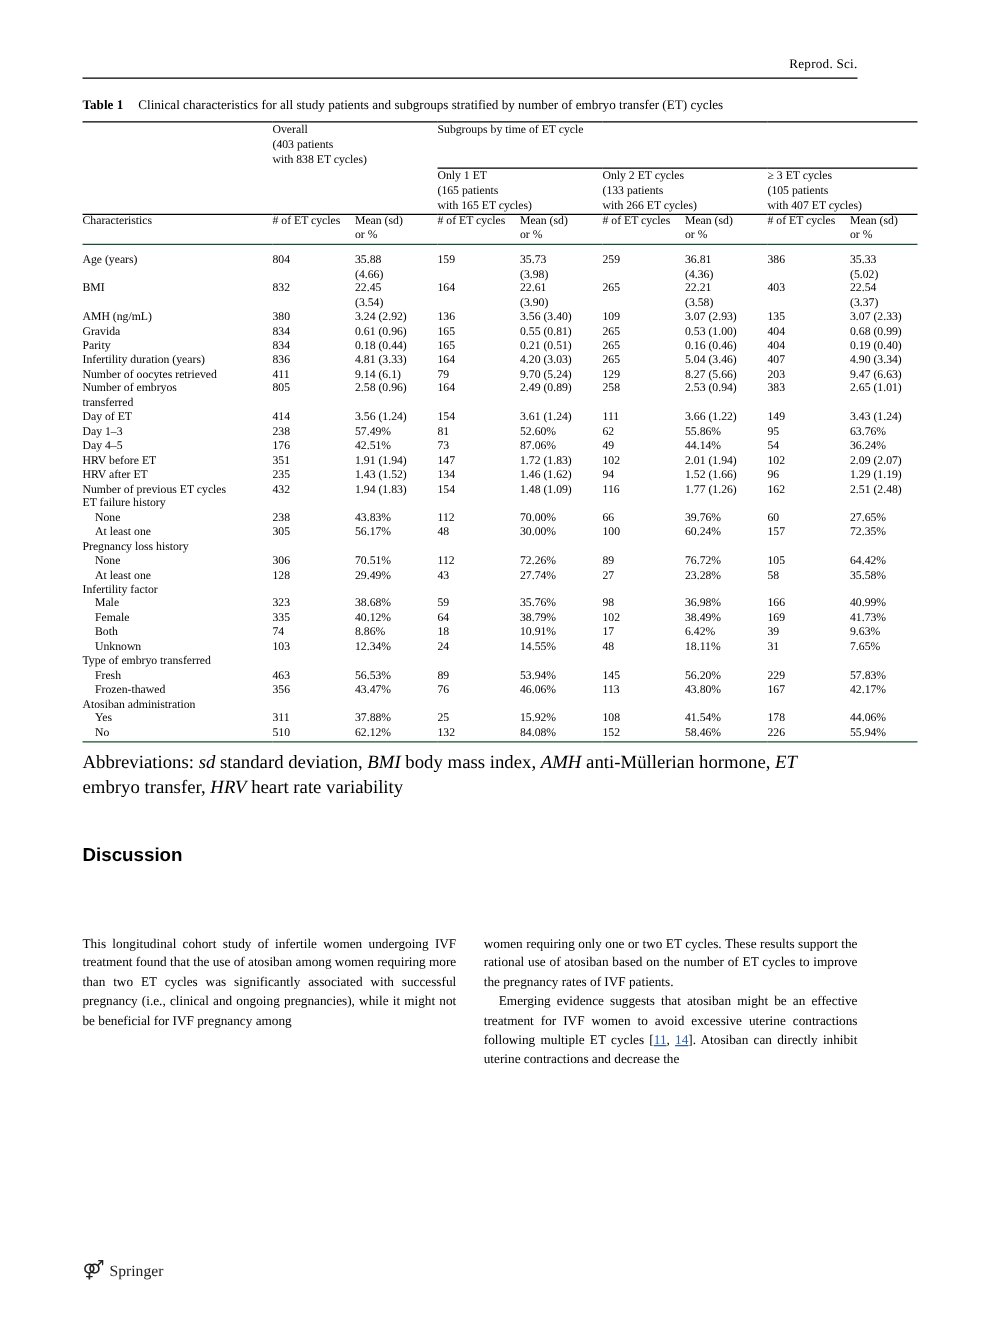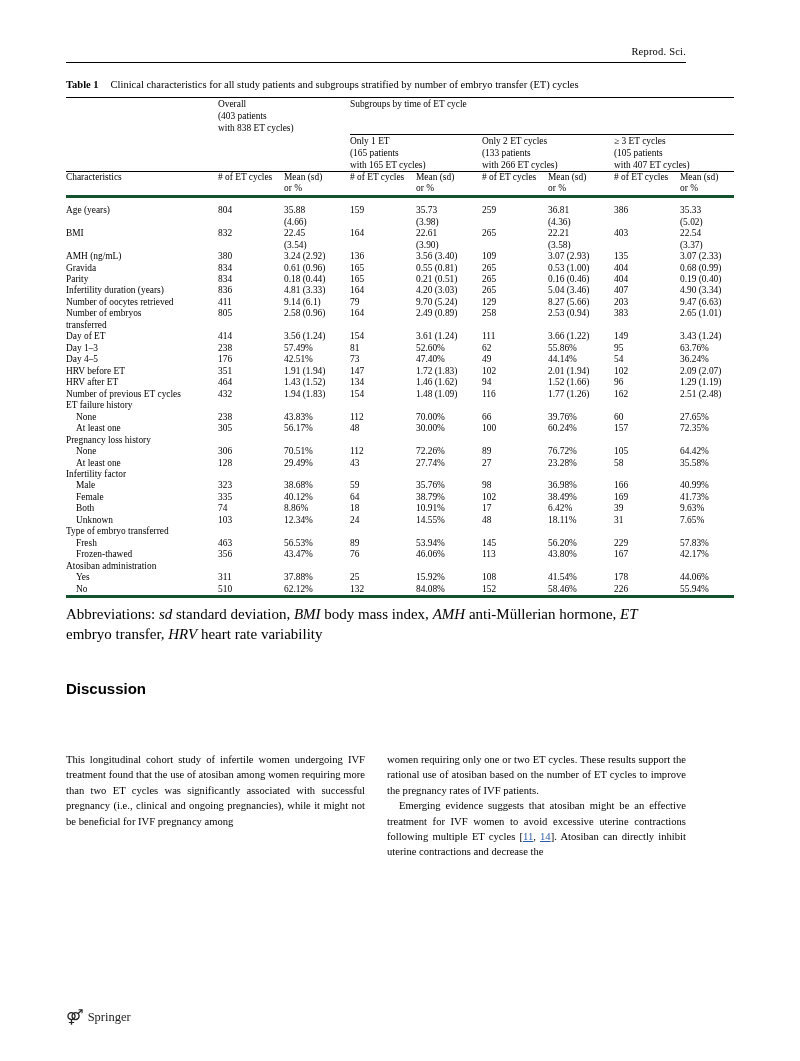--- a/index.html
+++ b/index.html
@@ -54,21 +54,21 @@
     margin-top: 7px;
     table-layout: fixed;
   }
   table.main td, table.main th {
     padding: 0;
     vertical-align: top;
     text-align: left;
     font-weight: normal;
   }
   .hline-top td { border-top: 1px solid #000; }
-  .hline-bot td { border-bottom: 3px solid #14532d; }
+  .hline-bot td { border-bottom: 1px solid #14532d; }
 
   .grp-head td {
     padding-top: 5px;
     padding-bottom: 3px;
     font-size: 9.4px;
     line-height: 1.28;
   }
   .subgroup-span {
     border-bottom: 0.8px solid #000;
     padding-bottom: 2px !important;
@@ -329,40 +329,40 @@
           <td class="mean2">62</td>
           <td class="mean2">55.86%</td>
           <td class="mean2">95</td>
           <td class="mean2">63.76%</td>
         </tr>
         <tr class="data-row">
           <td style="white-space: pre-line; margin-top: 48px;">Day 4–5</td>
           <td class="mean2">176</td>
           <td class="mean2">42.51%</td>
           <td class="mean2">73</td>
-          <td class="mean2">47.40%</td>
+          <td class="mean2">87.06%</td>
           <td class="mean2">49</td>
           <td class="mean2">44.14%</td>
           <td class="mean2">54</td>
           <td class="mean2">36.24%</td>
         </tr>
         <tr class="data-row">
           <td style="white-space: pre-line;">HRV before ET</td>
           <td class="mean2">351</td>
           <td class="mean2">1.91 (1.94)</td>
           <td class="mean2">147</td>
           <td class="mean2">1.72 (1.83)</td>
           <td class="mean2">102</td>
           <td class="mean2">2.01 (1.94)</td>
           <td class="mean2">102</td>
           <td class="mean2">2.09 (2.07)</td>
         </tr>
         <tr class="data-row">
           <td style="white-space: pre-line;">HRV after ET</td>
-          <td class="mean2">464</td>
+          <td class="mean2">235</td>
           <td class="mean2">1.43 (1.52)</td>
           <td class="mean2">134</td>
           <td class="mean2">1.46 (1.62)</td>
           <td class="mean2">94</td>
           <td class="mean2">1.52 (1.66)</td>
           <td class="mean2">96</td>
           <td class="mean2">1.29 (1.19)</td>
         </tr>
         <tr class="data-row">
           <td style="white-space: pre-line;">Number of previous ET cycles</td>

